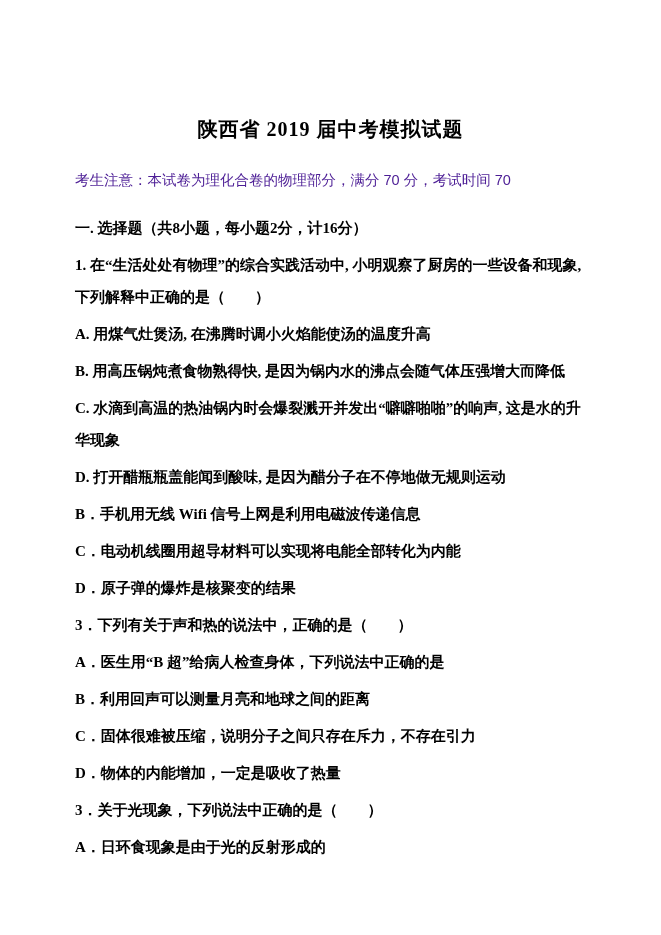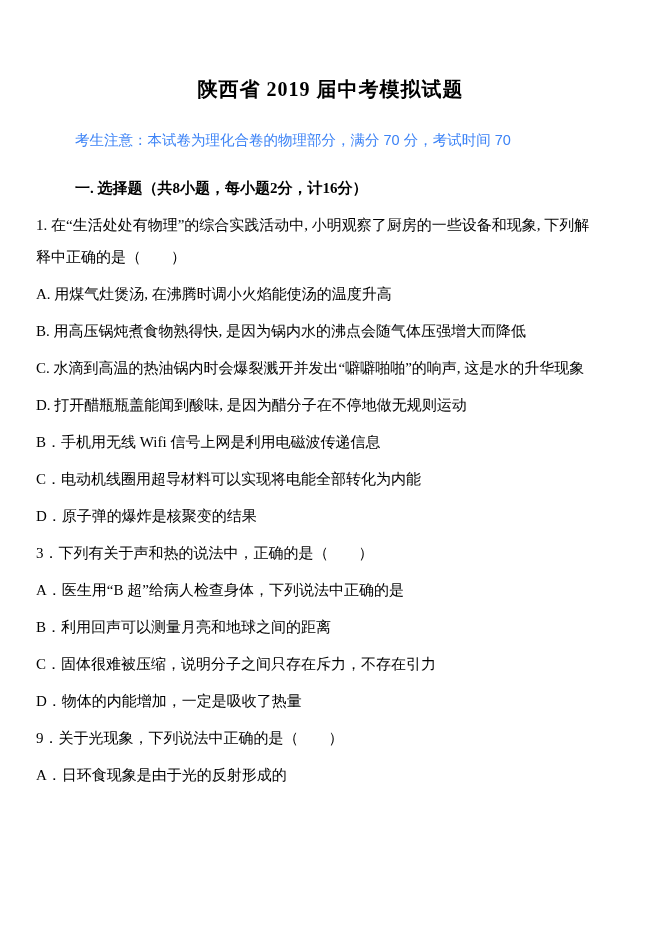--- a/index.html
+++ b/index.html
@@ -6,50 +6,51 @@
     margin: 0;
     padding: 0;
     background: #ffffff;
   }
   .page {
     position: relative;
     width: 661px;
     height: 935px;
     background: #ffffff;
     box-sizing: border-box;
-    padding-top: 76px;
+    padding-top: 116px;
     overflow: hidden;
     font-family: "Liberation Serif", "DejaVu Serif", serif;
     color: #000000;
   }
   .doc-title {
     margin: 0 0 22px 0;
     text-align: center;
     font-size: 20px;
     font-weight: 700;
     line-height: 26px;
     letter-spacing: 1px;
   }
   .notice {
     margin: 0 66px 13px 75px;
     font-size: 14.5px;
     line-height: 32px;
-    color: #3b82f6;
+    color: #4c1d95;
     font-family: "Liberation Sans", "DejaVu Sans", sans-serif;
   }
   .section-heading {
     margin: 16px 66px 5px 75px;
     font-size: 15px;
     font-weight: 700;
     line-height: 32px;
   }
   .line {
-    margin: 0 66px 5px 36px;
+    margin: 0 66px 5px 75px;
     font-size: 15px;
     line-height: 32px;
+    font-weight: bold;
   }
 </style>
 </head>
 <body>
 
 <div class="page">
 
   <h1 class="doc-title">陕西省 2019 届中考模拟试题</h1>
 
   <p class="notice">考生注意：本试卷为理化合卷的物理部分，满分 70 分，考试时间 70</p>
@@ -65,16 +66,16 @@
   <p class="line">B．手机用无线 Wifi 信号上网是利用电磁波传递信息</p>
   <p class="line">C．电动机线圈用超导材料可以实现将电能全部转化为内能</p>
   <p class="line">D．原子弹的爆炸是核聚变的结果</p>
 
   <p class="line">3．下列有关于声和热的说法中，正确的是（　　）</p>
   <p class="line">A．医生用“B 超”给病人检查身体，下列说法中正确的是</p>
   <p class="line">B．利用回声可以测量月亮和地球之间的距离</p>
   <p class="line">C．固体很难被压缩，说明分子之间只存在斥力，不存在引力</p>
   <p class="line">D．物体的内能增加，一定是吸收了热量</p>
 
-  <p class="line">9．关于光现象，下列说法中正确的是（　　）</p>
+  <p class="line">3．关于光现象，下列说法中正确的是（　　）</p>
   <p class="line">A．日环食现象是由于光的反射形成的</p>
 
 </div>
 
 </body></html>

